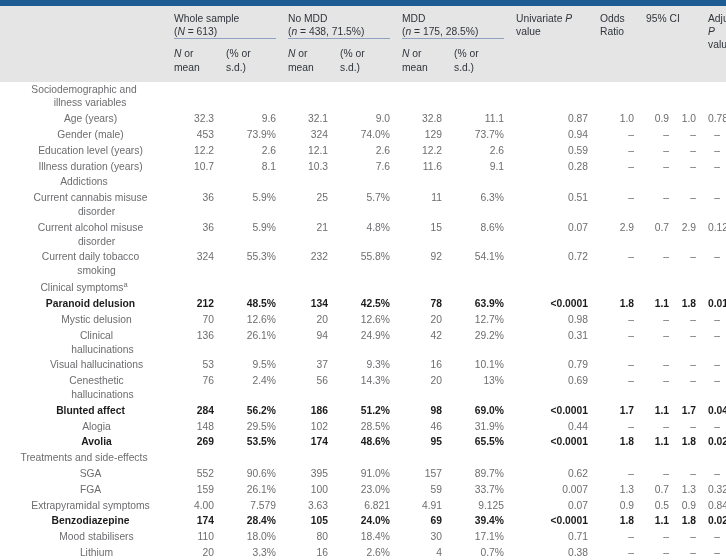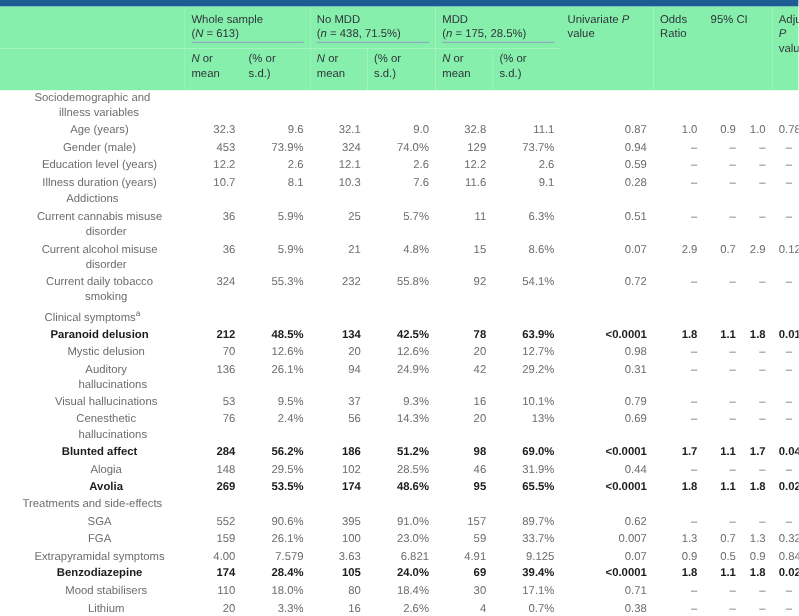--- a/index.html
+++ b/index.html
@@ -40,21 +40,21 @@
   col.c-n3     { width: 52px; }
   col.c-p3     { width: 62px; }
   col.c-uni    { width: 84px; }
   col.c-or     { width: 46px; }
   col.c-ci1    { width: 31px; }
   col.c-ci2    { width: 31px; }
   col.c-adj    { width: 24px; }
 
   thead tr.head-main > th,
   thead tr.head-sub > th {
-    background: #86efac;
+    background: #e5e5e5;
     font-weight: normal;
     text-align: left;
     vertical-align: top;
     color: #30343b;
     padding: 0;
   }
   thead tr.head-main > th {
     padding: 6px 6px 5px 6px;
     line-height: 1.28;
   }
@@ -346,21 +346,21 @@
           <td class="num">12.6%</td>
           <td class="num">20</td>
           <td class="num">12.7%</td>
           <td class="num">0.98</td>
           <td class="num">–</td>
           <td class="num ci-l">–</td>
           <td class="num ci-r">–</td>
           <td class="num">–</td>
         </tr>
         <tr>
-          <td class="lbl ind2"><span>Auditory</span><span class="wrapsub">hallucinations</span></td>
+          <td class="lbl ind2"><span>Clinical</span><span class="wrapsub">hallucinations</span></td>
           <td class="num">136</td>
           <td class="num">26.1%</td>
           <td class="num">94</td>
           <td class="num">24.9%</td>
           <td class="num">42</td>
           <td class="num">29.2%</td>
           <td class="num">0.31</td>
           <td class="num">–</td>
           <td class="num ci-l">–</td>
           <td class="num ci-r">–</td>

